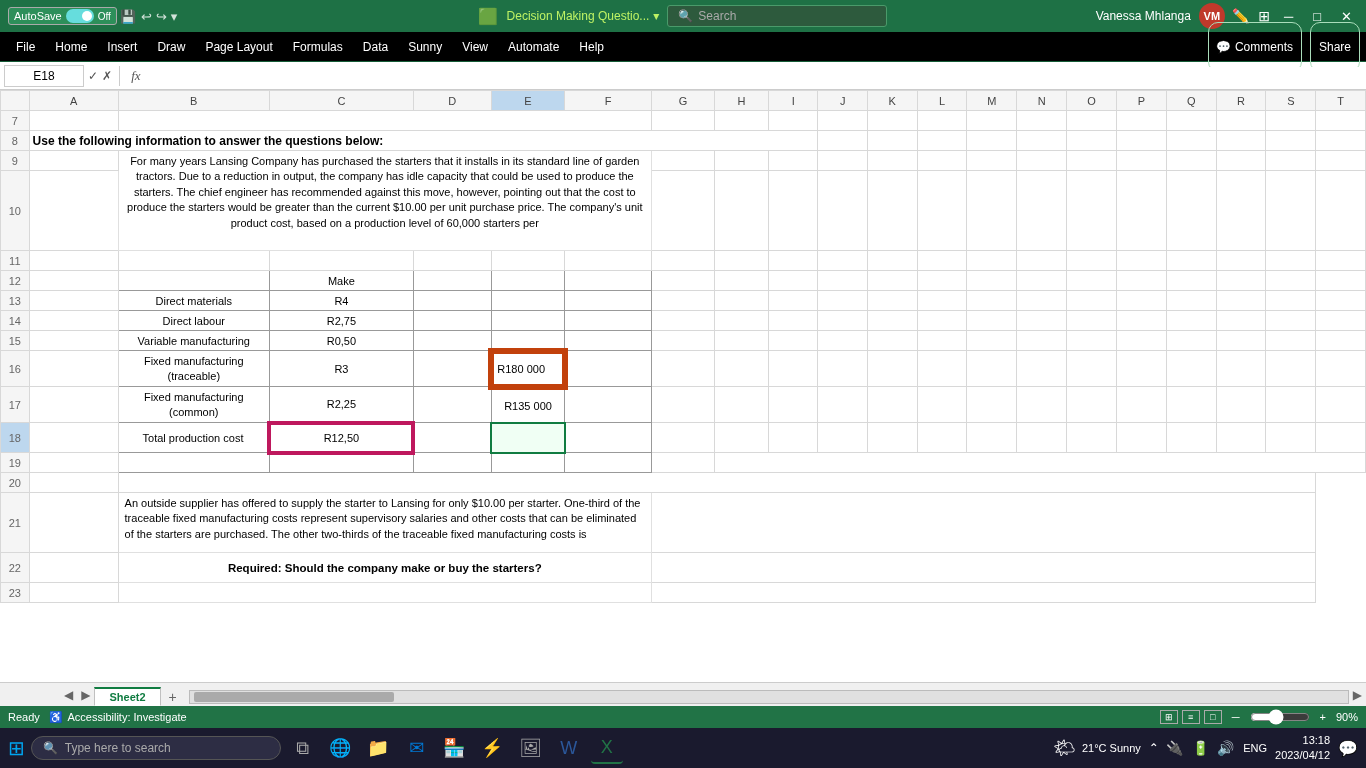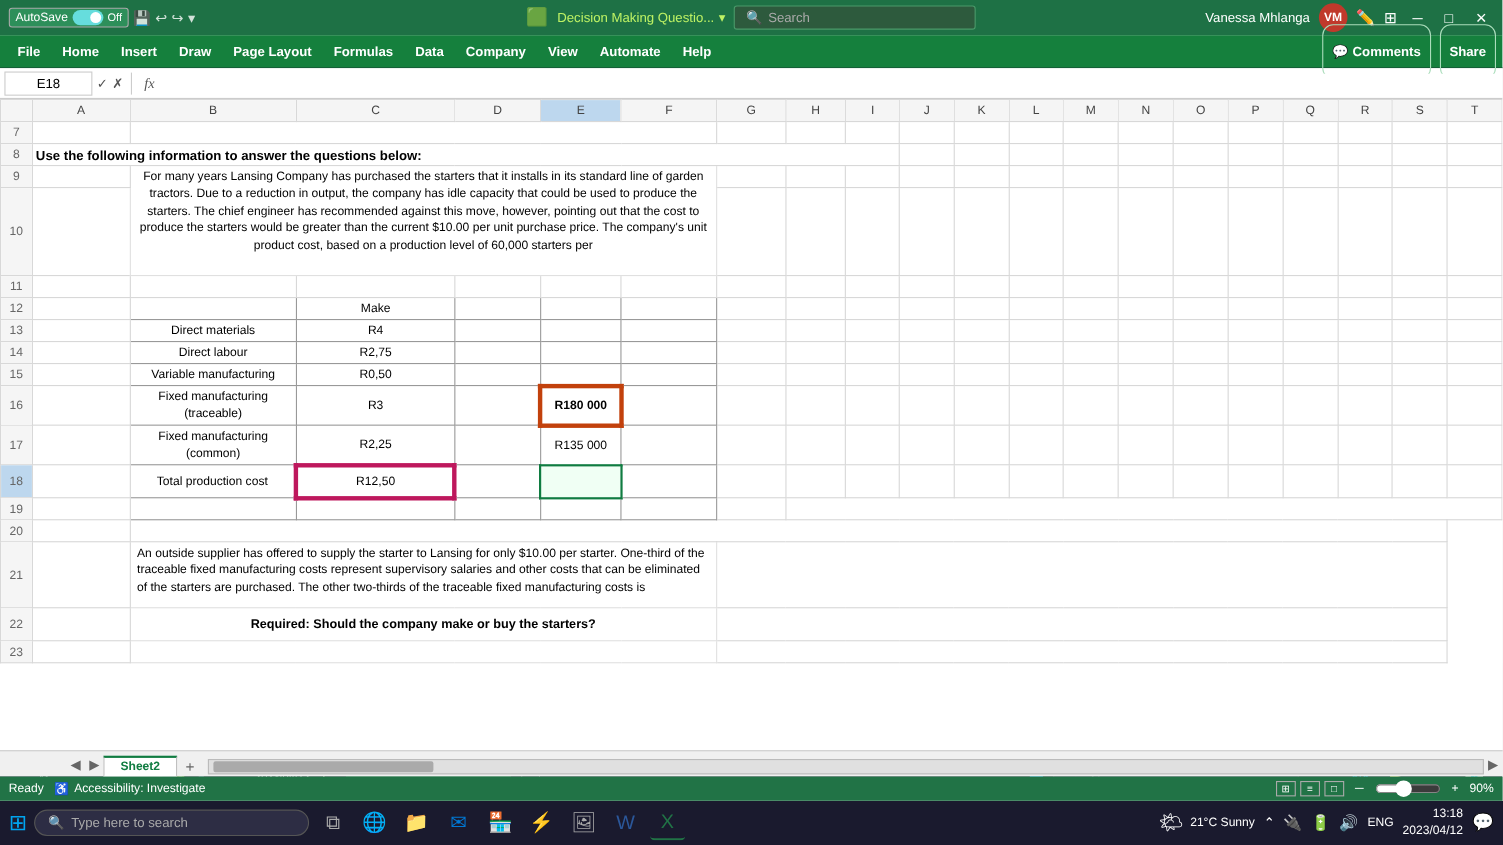--- a/index.html
+++ b/index.html
@@ -63,27 +63,26 @@
       width: 26px; height: 26px;
       background: #c0392b;
       border-radius: 50%;
       display: flex; align-items: center; justify-content: center;
       font-size: 11px; font-weight: bold; color: white;
     }
     .win-btn { font-size: 13px; cursor: pointer; padding: 0 6px; color: white; }
 
     
     .menu-bar {
-      background: #15803d;
+      background: #000000;
       height: 30px;
       display: flex;
       align-items: center;
       padding: 0 6px;
       border-bottom: 1px solid #155c37;
-      font-weight: bold;
     }
     .menu-item {
       color: white;
       padding: 4px 10px;
       font-size: 12px;
       cursor: pointer;
       border-radius: 3px;
     }
     .menu-right { margin-left: auto; display: flex; gap: 8px; align-items: center; }
     .menu-btn {
@@ -286,21 +285,21 @@
 </div>
 
 <div class="menu-bar">
   <div class="menu-item">File</div>
   <div class="menu-item">Home</div>
   <div class="menu-item">Insert</div>
   <div class="menu-item">Draw</div>
   <div class="menu-item">Page Layout</div>
   <div class="menu-item">Formulas</div>
   <div class="menu-item">Data</div>
-  <div class="menu-item">Company</div>
+  <div class="menu-item">Sunny</div>
   <div class="menu-item">View</div>
   <div class="menu-item">Automate</div>
   <div class="menu-item">Help</div>
   <div class="menu-right">
     <div class="menu-btn">💬 Comments</div>
     <div class="menu-btn">Share</div>
   </div>
 </div>
 
 <div class="formula-bar">
@@ -565,21 +564,21 @@
           <td></td>
           <td></td>
         </tr>
 
         <tr style="height:36px;">
           <th class="row-hdr">16</th>
           <td></td>
           <td style="border:1px solid #999; text-align:center; white-space:normal; line-height:1.3;">Fixed manufacturing<br>(traceable)</td>
           <td style="border:1px solid #999; text-align:center;">R3</td>
           <td style="border:1px solid #999;"></td>
-          <td style="border:4px solid #c2410c; text-align:center;font-weight:bold;">R180 000</td>
+          <td style="border:6px solid #c2410c; text-align:left;">R180 000</td>
           <td style="border:1px solid #999;"></td>
           <td></td>
           <td></td>
           <td></td>
           <td></td>
           <td></td>
           <td></td>
           <td></td>
           <td></td>
           <td></td>

